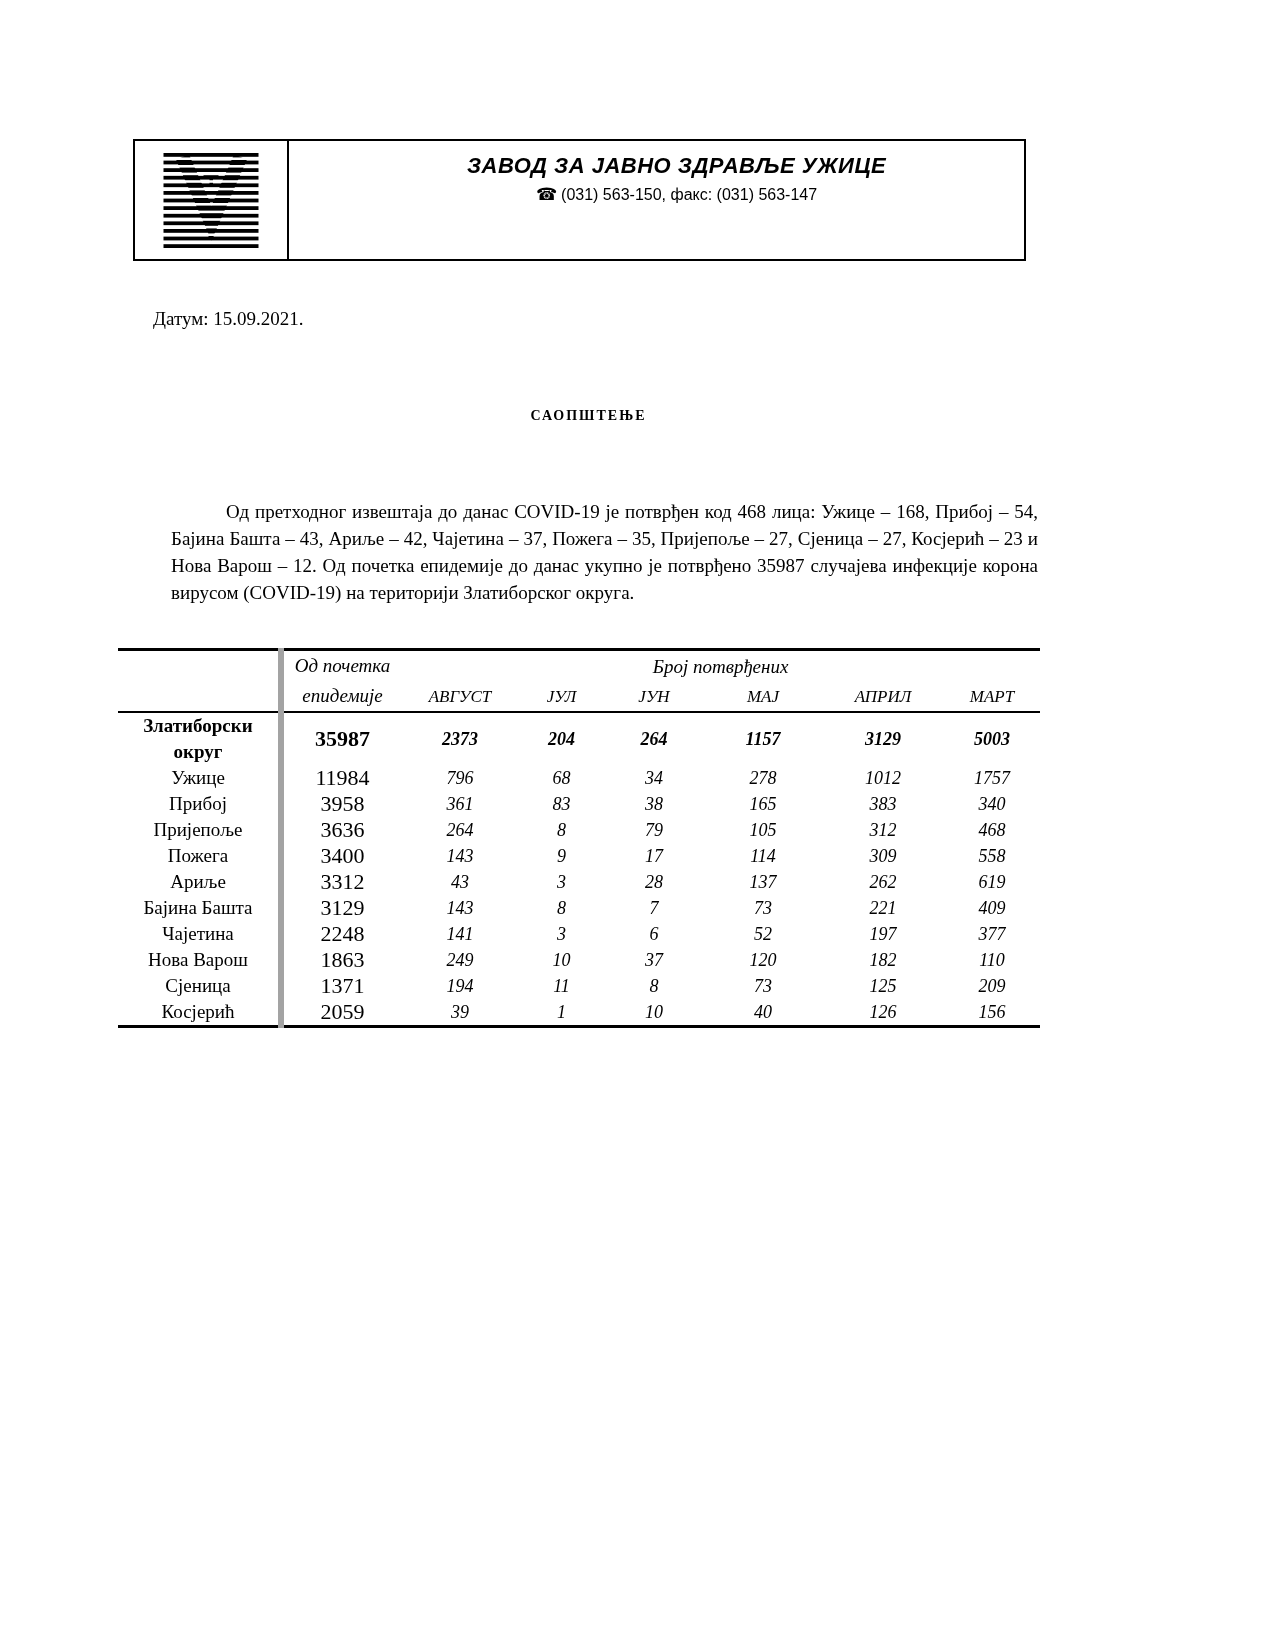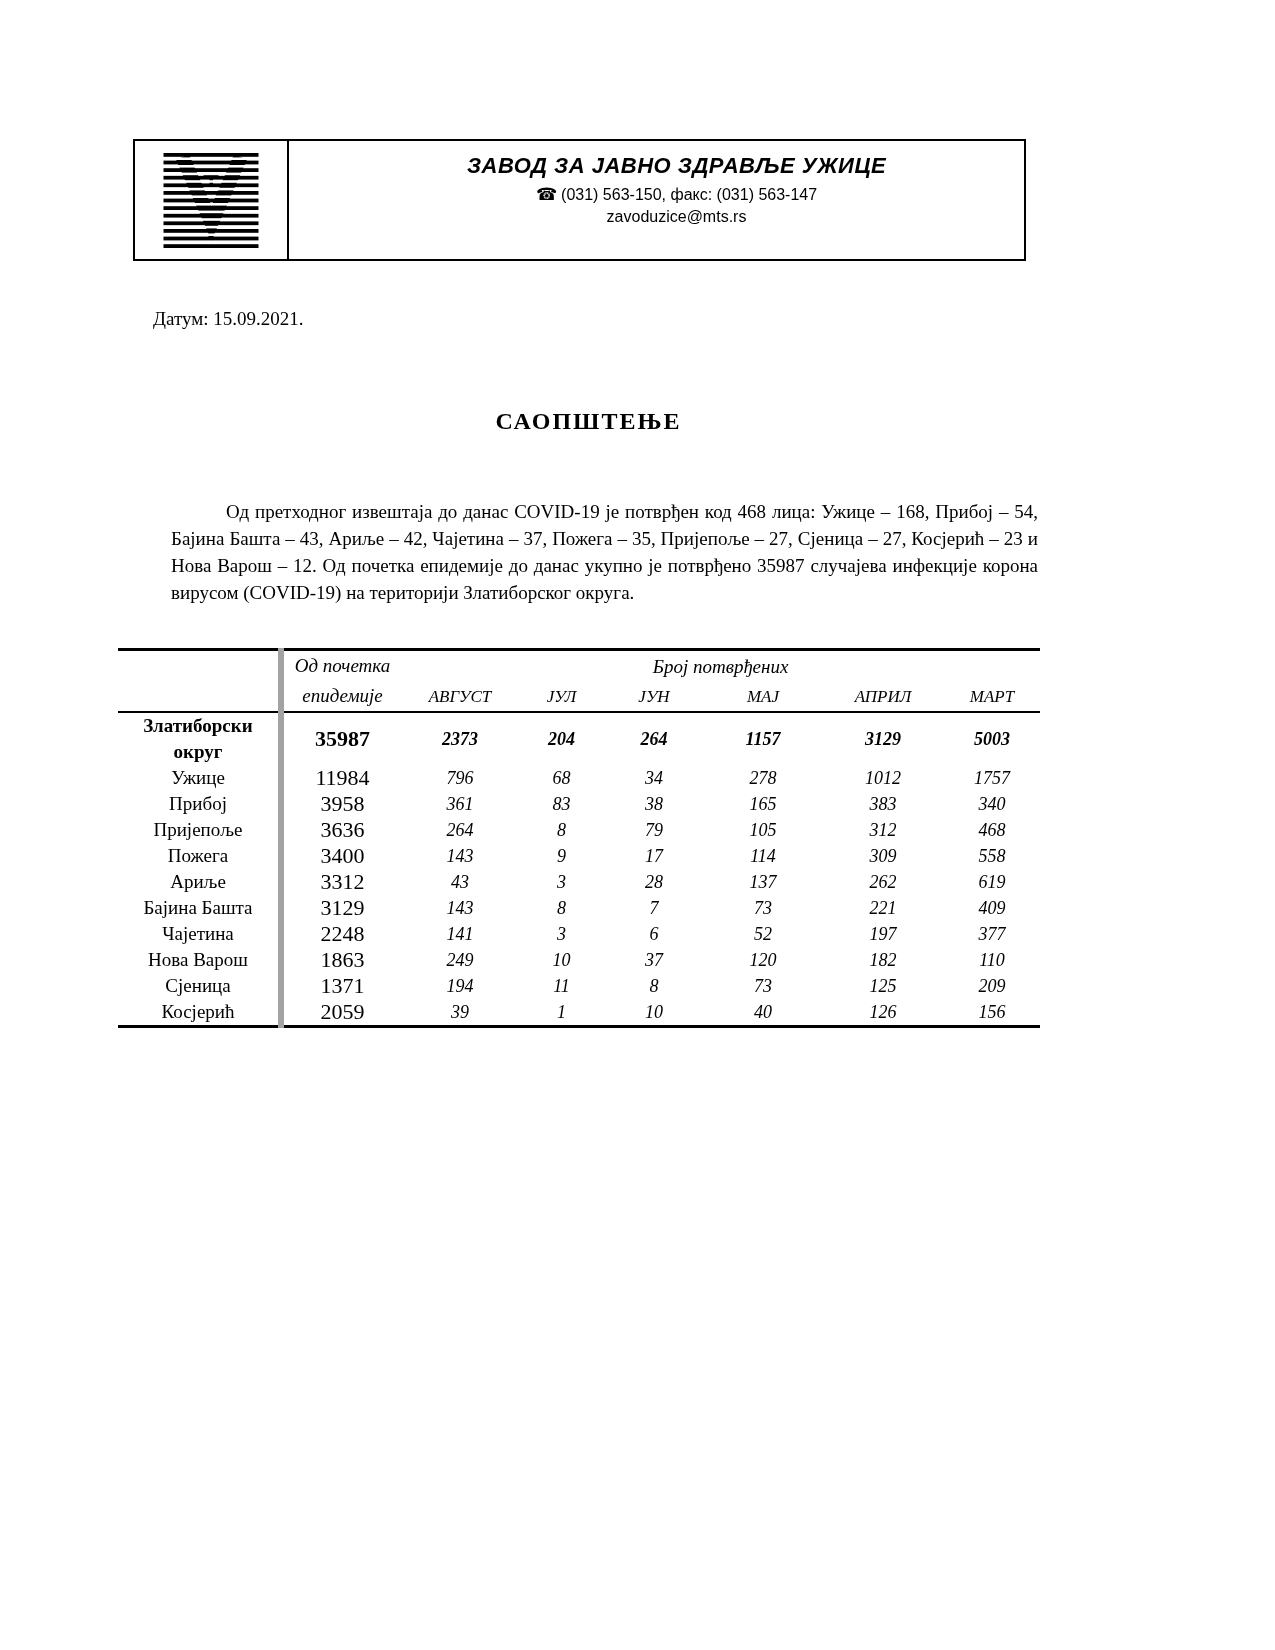--- a/index.html
+++ b/index.html
@@ -22,21 +22,21 @@
     font-family:"Liberation Sans","DejaVu Sans",sans-serif;
   }
   .org-name { font-size:22px; font-weight:bold; font-style:italic; letter-spacing:0.5px; margin-bottom:5px; }
   .org-address, .org-phone, .org-email { font-size:16px; line-height:22px; }
   .phone-icon { font-size:17px; margin-right:4px; }
 
   
   .date-line { position:absolute; left:153px; top:308px; font-size:19px; }
   .doc-title {
     position:absolute; left:155px; top:408px; width:867px; margin:0;
-    text-align:center; font-size:24px; font-weight:bold; letter-spacing:2px;
+    text-align:center; font-size:14px; font-weight:bold; letter-spacing:2px;
   }
   .body-paragraph {
     position:absolute; left:155px; top:482px; width:867px; margin:16px;
     font-size:19px; line-height:27px; text-align:justify; text-indent:55px;
   }
 
   
   .covid-table {
     position:absolute; left:118px; top:648px; width:922px;
     border-collapse:collapse; table-layout:fixed;
@@ -99,21 +99,20 @@
           <rect x="0" y="80.4" width="105" height="2.6"></rect>
           <rect x="0" y="88" width="105" height="2.6"></rect>
         </g>
       </svg>
     </div>
     <div class="letterhead-text">
       <div class="org-name">ЗАВОД ЗА ЈАВНО ЗДРАВЉЕ УЖИЦЕ</div>
       <div class="org-phone">
         <span class="phone-icon">☎</span><span>(031) 563-150, факс: (031) 563-147</span>
       </div>
-      <div class="org-email">zavoduzice@mts.rs</div>
     </div>
   </div>
 
   <div class="date-line">Датум: 15.09.2021.</div>
 
   <h1 class="doc-title">САОПШТЕЊЕ</h1>
 
   <p class="body-paragraph">Од претходног извештаја до данас COVID-19 је потврђен код 468 лица: Ужице – 168, Прибој – 54, Бајина Башта – 43, Ариље – 42, Чајетина – 37, Пожега – 35, Пријепоље – 27, Сјеница – 27, Косјерић – 23 и Нова Варош – 12. Од почетка епидемије до данас укупно је потврђено 35987 случајева инфекције корона вирусом (COVID-19) на територији Златиборског округа.</p>
 
   <table class="covid-table">

